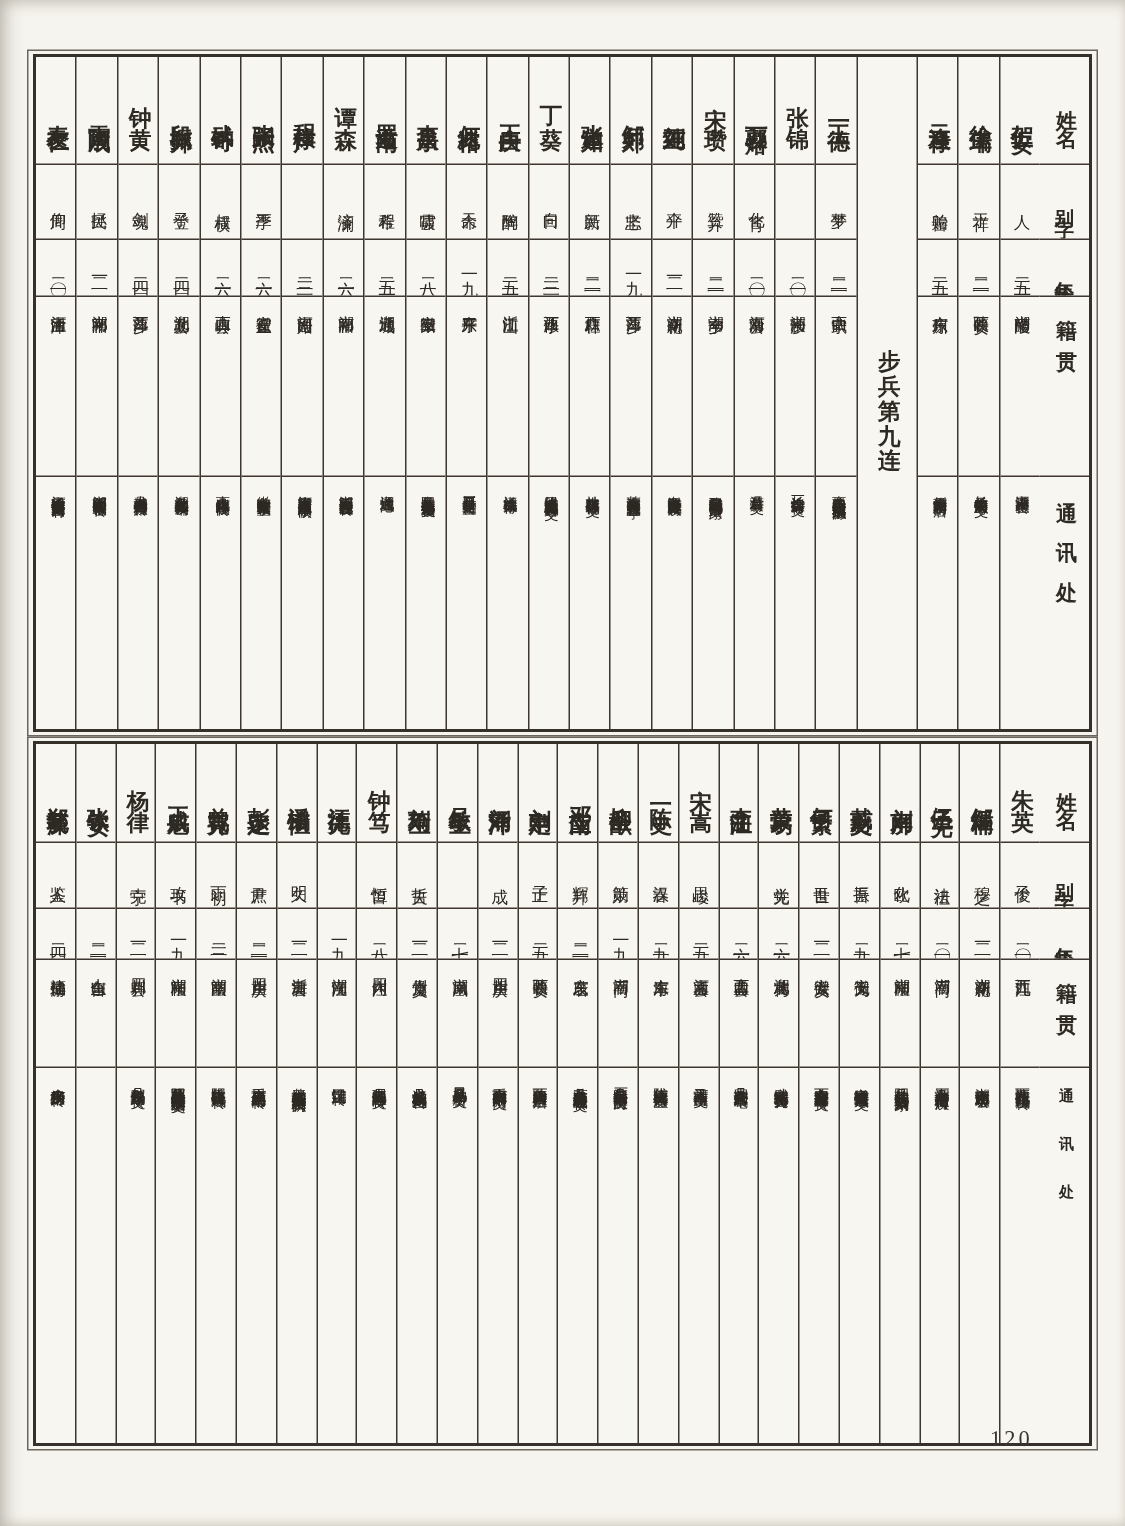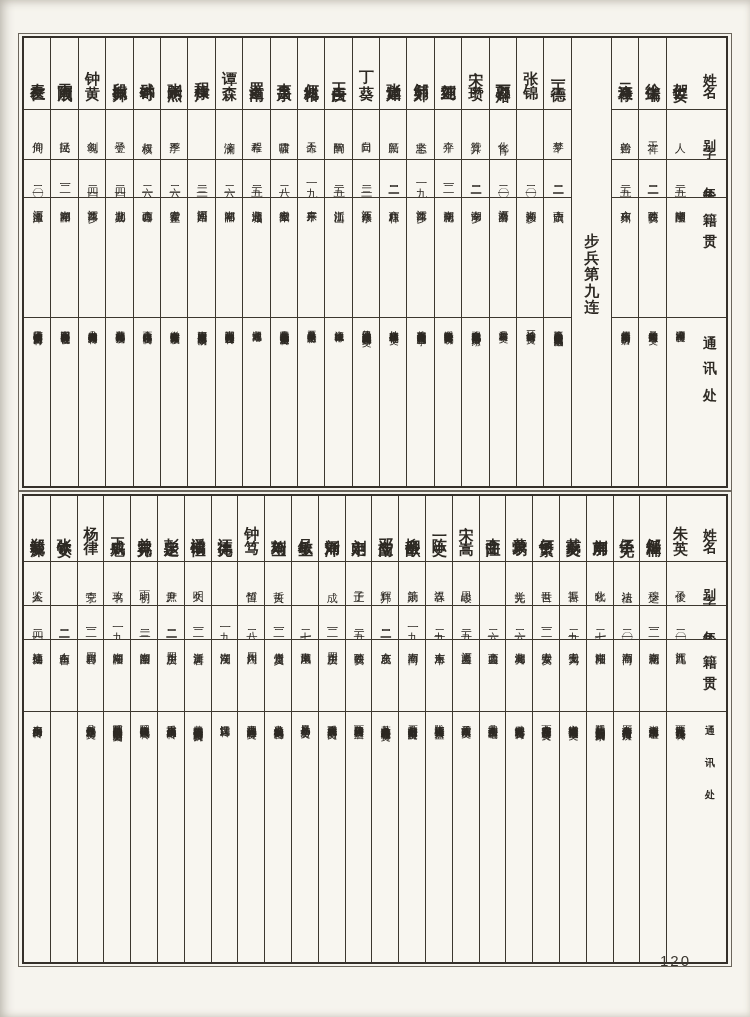--- a/index.html
+++ b/index.html
@@ -63,21 +63,21 @@
   .hdr .cell-origin .vtext{letter-spacing:1.5em;}
   .hdr .cell-contact .vtext{letter-spacing:1.9em;}
   .tbl-bottom .hdr .cell-contact .vtext{letter-spacing:3.2em;}
   .divider-label{
     writing-mode:vertical-rl;text-orientation:upright;
     font-size:15px;font-weight:bold;letter-spacing:1.1em;line-height:1;
   }
   .page-number{
     position:absolute;left:660px;top:952px;
     font-size:15px;letter-spacing:2px;color:#3a362f;
-    font-family:Liberation Sans, sans-serif;
+    font-family:Liberation Serif, serif;
   }
 </style>
 </head>
 <body>
 
 <div class="page">
 
   <div class="tbl tbl-top" id="tbl-top">
     <div class="col hdr">
       <div class="cell cell-name">

